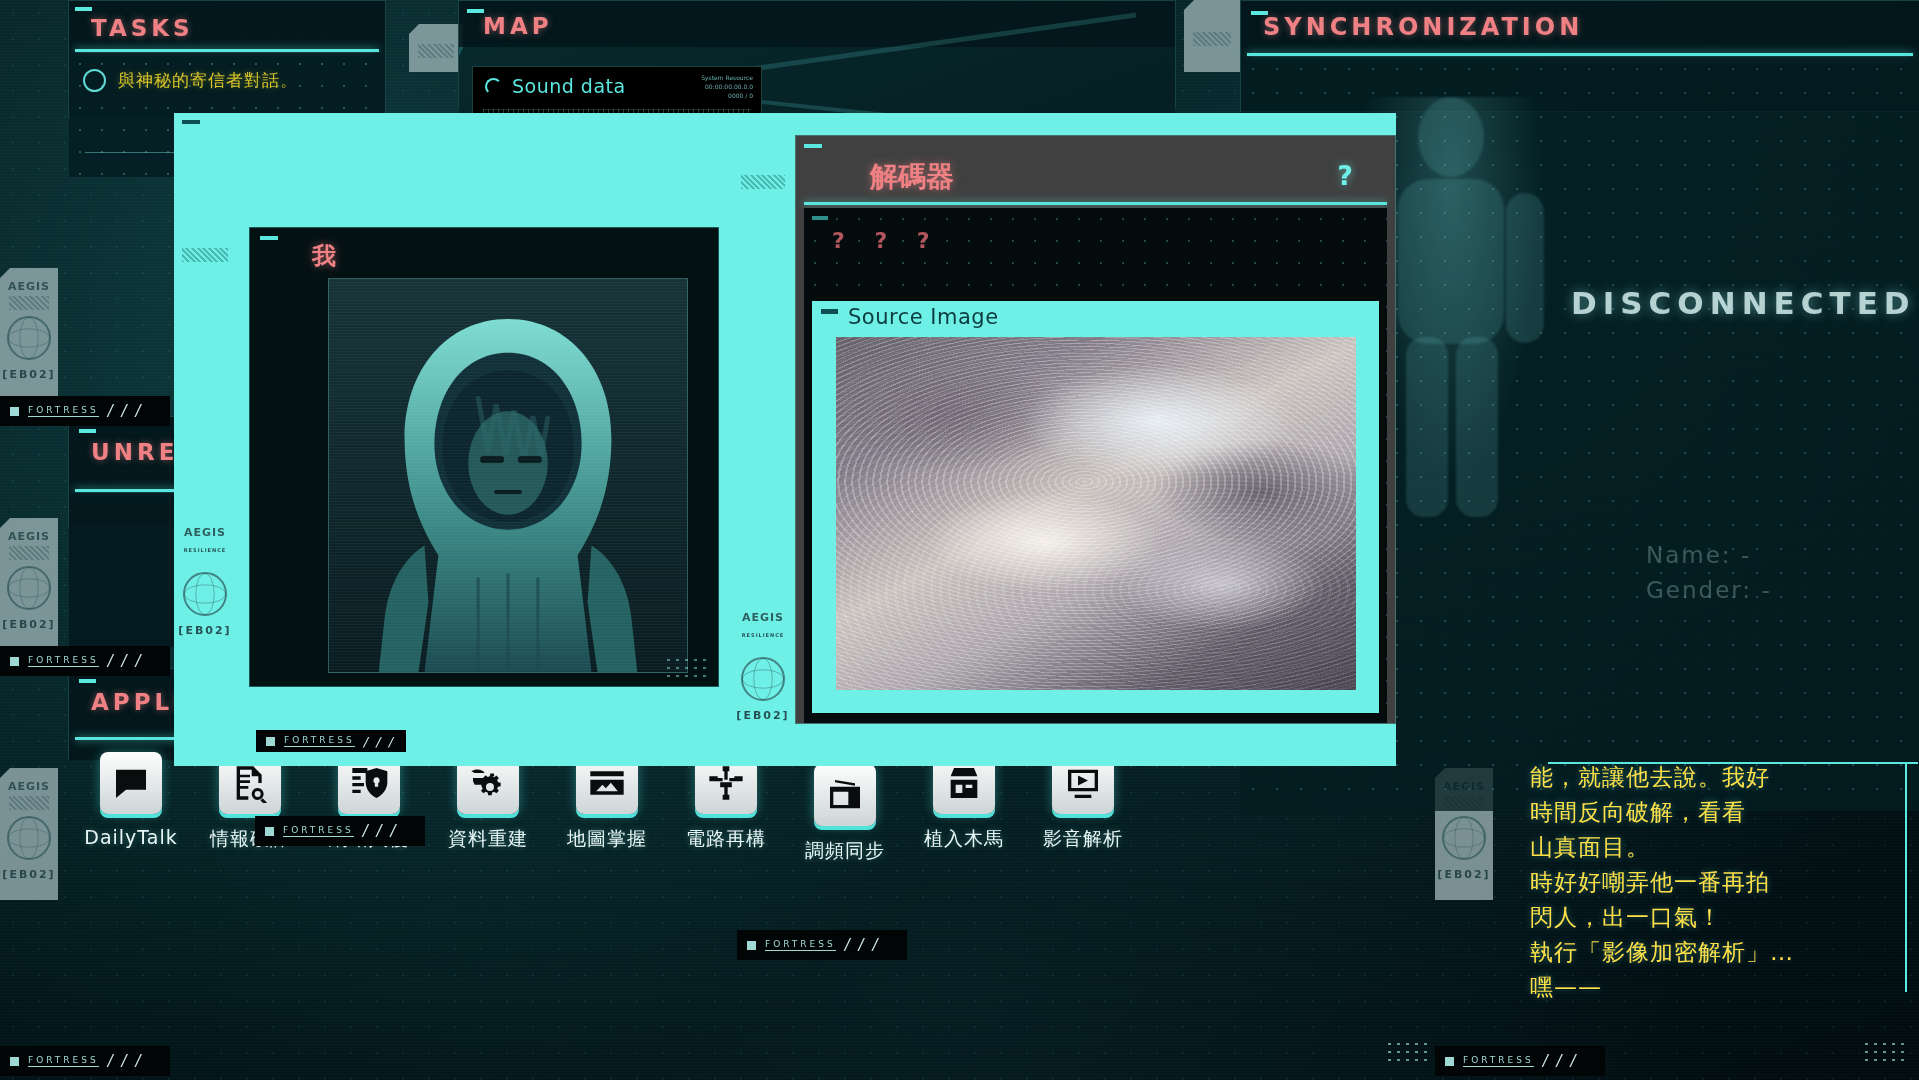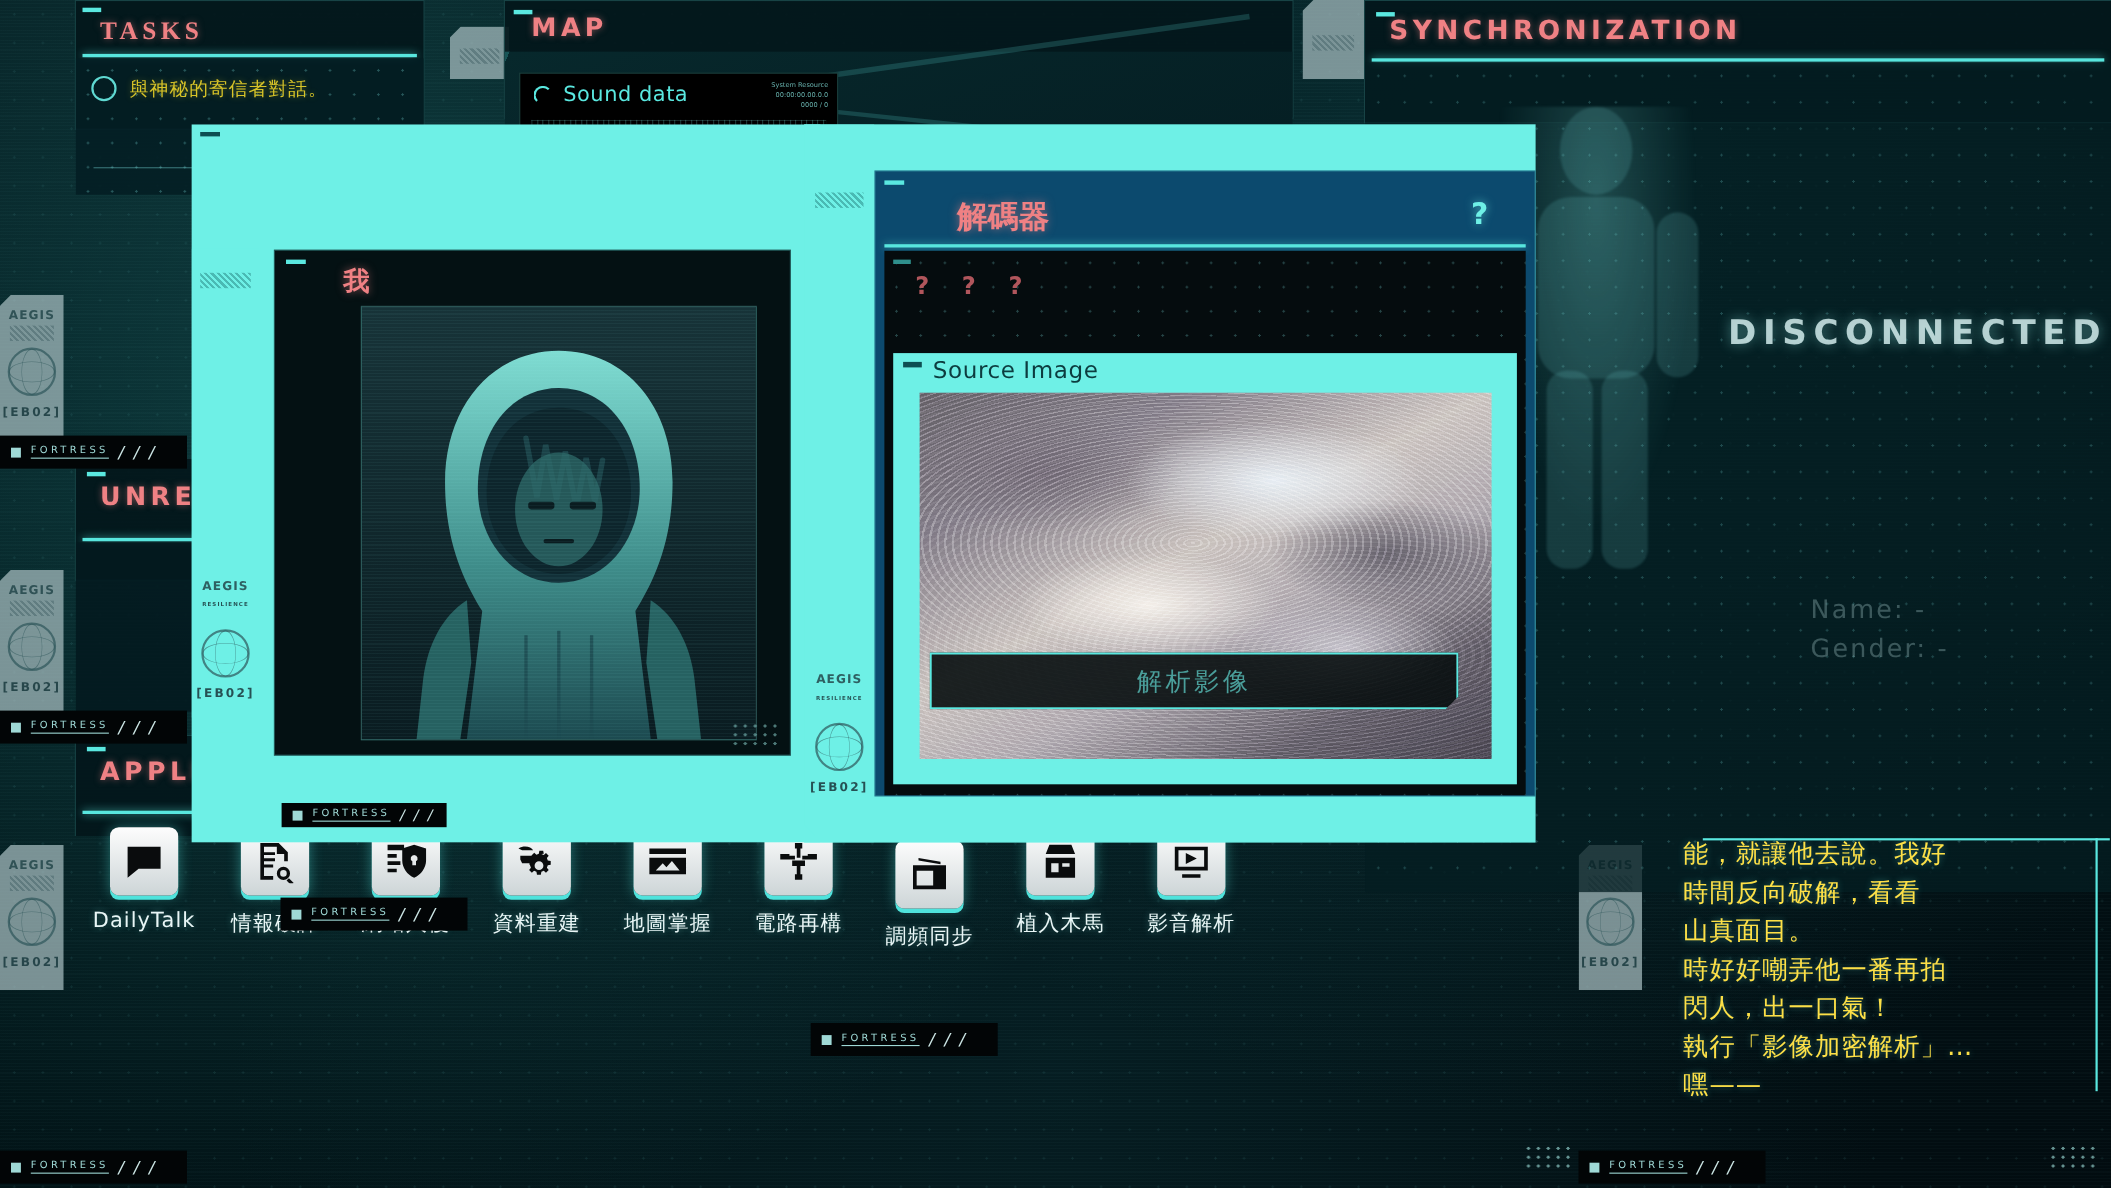--- a/index.html
+++ b/index.html
@@ -25,21 +25,21 @@
   
   .panel{ position:absolute; background:rgba(3,23,27,.93);
      border:1px solid rgba(94,224,220,.22); }
   .p-title{ position:absolute; left:22px; top:14px; color:#ef8184; font-weight:bold;
      letter-spacing:4px; font-size:23px; text-shadow:0 0 7px rgba(239,129,132,.5); }
   .p-tick{ position:absolute; left:6px; top:6px; width:17px; height:4px; background:#5ae8e0; }
   .p-rule{ position:absolute; left:6px; right:6px; height:3px; background:#58e6de;
      box-shadow:0 0 8px rgba(88,230,222,.75); }
 
   
-  #tasks{ left:68px; top:0; width:318px; height:118px;font-family:Liberation Serif, serif; }
+  #tasks{ left:68px; top:0; width:318px; height:118px; }
   #tasks .p-rule{ top:48px; }
   #tasks-body{ position:absolute; left:0; top:52px; right:0; bottom:-60px;
      background:rgba(3,30,35,.88);
      background-image:radial-gradient(rgba(120,220,220,.3) 1px, transparent 1px);
      background-size:22px 22px; }
   .task-row{ position:absolute; left:14px; top:16px; display:flex; align-items:center; gap:12px; }
   .task-dot{ width:23px; height:23px; border:2px solid #5fd9d2; border-radius:50%; }
   .task-txt{ color:#d8c428; font-size:17px; letter-spacing:1px; text-shadow:0 0 6px rgba(216,196,40,.4); }
   .task-underline{ position:absolute; left:16px; top:99px; width:288px; height:1px; background:rgba(120,220,220,.45); }
 
@@ -144,21 +144,21 @@
   .av-side{ position:absolute; left:0; top:113px; width:62px; height:440px; background:#6ef0e6;
      clip-path:polygon(0 0,100% 0,100% 100%,14px 100%,0 calc(100% - 14px)); }
   .av-dots{ position:absolute; right:10px; bottom:8px; width:44px; height:22px; opacity:.55;
      background-image:radial-gradient(rgba(160,240,235,.85) 1.6px, transparent 1.6px);
      background-size:9px 8px; }
 
   
   #decoder{ position:absolute; left:731px; top:113px; width:665px; height:653px;
      background:#6ef0e6; }
   #dec-panel{ position:absolute; left:64px; top:22px; right:0; bottom:42px;
-     background:#0c4a6e; border:1px solid rgba(94,224,220,.3);margin-top:20px; }
+     background:#404040; border:1px solid rgba(94,224,220,.3); }
   .dec-tick{ position:absolute; left:8px; top:8px; width:18px; height:4px; background:#5ae8e0; }
   .dec-title{ position:absolute; left:74px; top:22px; color:#ef8184; font-size:28px; font-weight:bold;
      text-shadow:0 0 9px rgba(239,129,132,.55); }
   .dec-help{ position:absolute; right:42px; top:24px; color:#6ef0e6; font-size:27px; font-weight:bold;
      text-shadow:0 0 9px rgba(110,240,230,.6); cursor:pointer; }
   .dec-rule{ position:absolute; left:8px; right:8px; top:66px; height:3px; background:#58e6de;
      box-shadow:0 0 8px rgba(88,230,222,.6); }
   .dec-sub{ position:absolute; left:8px; right:8px; top:72px; bottom:0;
      background:#050c0e;
      background-image:radial-gradient(rgba(120,215,215,.28) 1px, transparent 1px);
@@ -524,23 +524,20 @@
         <div class="dec-qqq">? ? ?</div>
 
         <div id="src-box">
           <div class="src-tick"></div>
           <div class="src-title">Source Image</div>
           <div id="src-img">
             <div class="src-contour"></div>
             <div class="src-contour2"></div>
             <div class="src-noise"></div>
           </div>
-          <div id="analyze-btn">
-            <span>解析影像</span>
-          </div>
         </div>
       </div>
     </div>
   </div>
 
   <div class="chat-rule"></div>
   <div class="chat-vrule"></div>
   <div id="chat">
     <div class="ln">能，就讓他去說。我好</div>
     <div class="ln">時間反向破解，看看</div>

